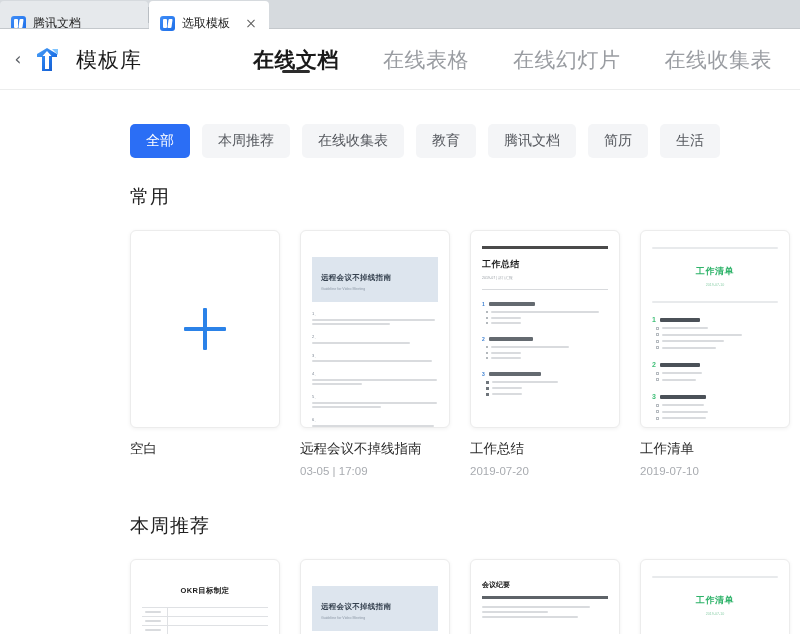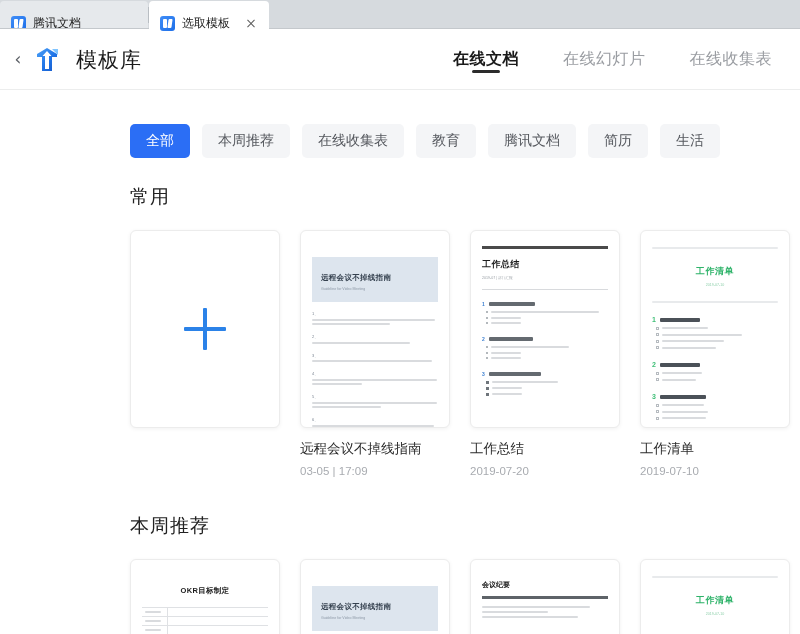--- a/index.html
+++ b/index.html
@@ -103,21 +103,21 @@
     letter-spacing: 1px; font-weight: 400;
   }
   .navtabs {
     margin-left: auto;
     display: flex; align-items: center;
     height: 61px;
     padding-right: 28px;
     gap: 44px;
   }
   .navtab {
-    font-size: 16px; color: #9a9da2; position: relative;
+    font-size: 21px; color: #9a9da2; position: relative;
     height: 45px; display: flex; align-items: center;
     letter-spacing: .5px;
   }
   .navtab.active { color: #1a1a1a; font-weight: 700; }
   .navtab.active::after {
     content: ""; position: absolute;
     left: 50%; transform: translateX(-50%);
     bottom: 9px; width: 28px; height: 3px;
     background: #2c2c2c; border-radius: 2px;
   }
@@ -255,20 +255,21 @@
       </defs>
       <path d="M5 9 L15 3 L25 9 L25 12 L20 12 L20 26 L10 26 L10 12 L5 12 Z" fill="url(#lg)"></path>
       <path d="M13 24 L13 11 L10.5 11 L15 6 L19.5 11 L17 11 L17 24 Z" fill="#ffffff"></path>
       <path d="M20 4 L26 4 L26 10 Z" fill="#7fc4ff"></path>
     </svg>
   </div>
   <div class="brand-title">模板库</div>
 
   <div class="navtabs">
     <div class="navtab active">在线文档</div>
+    <div class="navtab">在线表格</div>
     <div class="navtab">在线幻灯片</div>
     <div class="navtab">在线收集表</div>
   </div>
 </div>
 
 <div class="chipbar">
   <div class="chip active">全部</div>
   <div class="chip">本周推荐</div>
   <div class="chip">在线收集表</div>
   <div class="chip">教育</div>
@@ -280,20 +281,21 @@
 
 <div class="content">
 
   <div class="section-title">常用</div>
   <div class="card-row">
 
     <div class="card-col">
       <div class="card plus-card">
         <div class="plus"></div>
       </div>
+      <div class="card-label">空白</div>
     </div>
 
     <div class="card-col">
       <div class="card">
         <div class="pv">
           <div class="band">
             <div class="band-title">远程会议不掉线指南</div>
             <div class="band-sub">Guideline for Video Meeting</div>
           </div>
           <div class="para">

